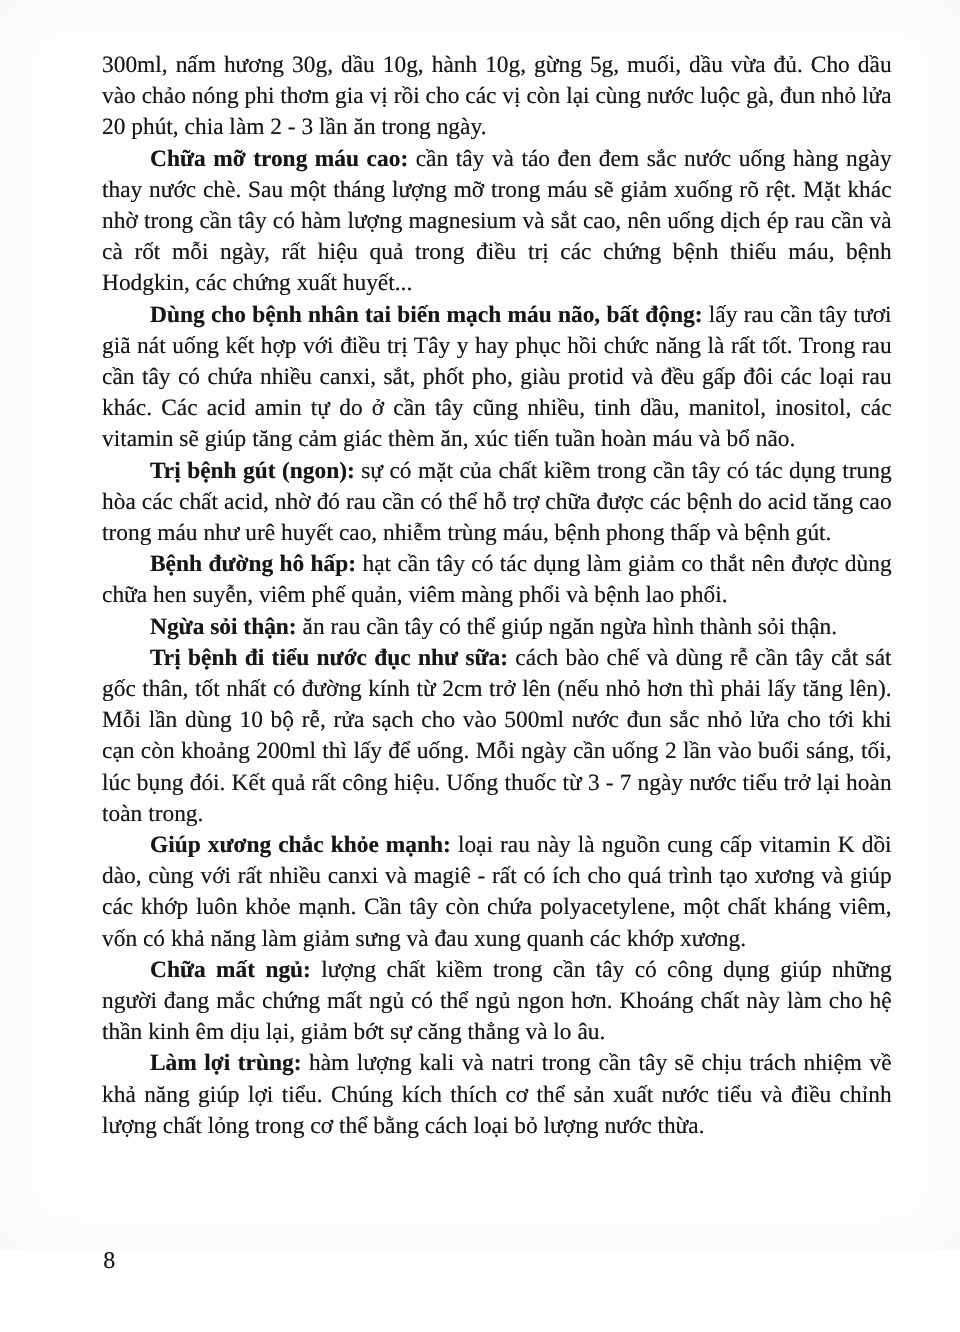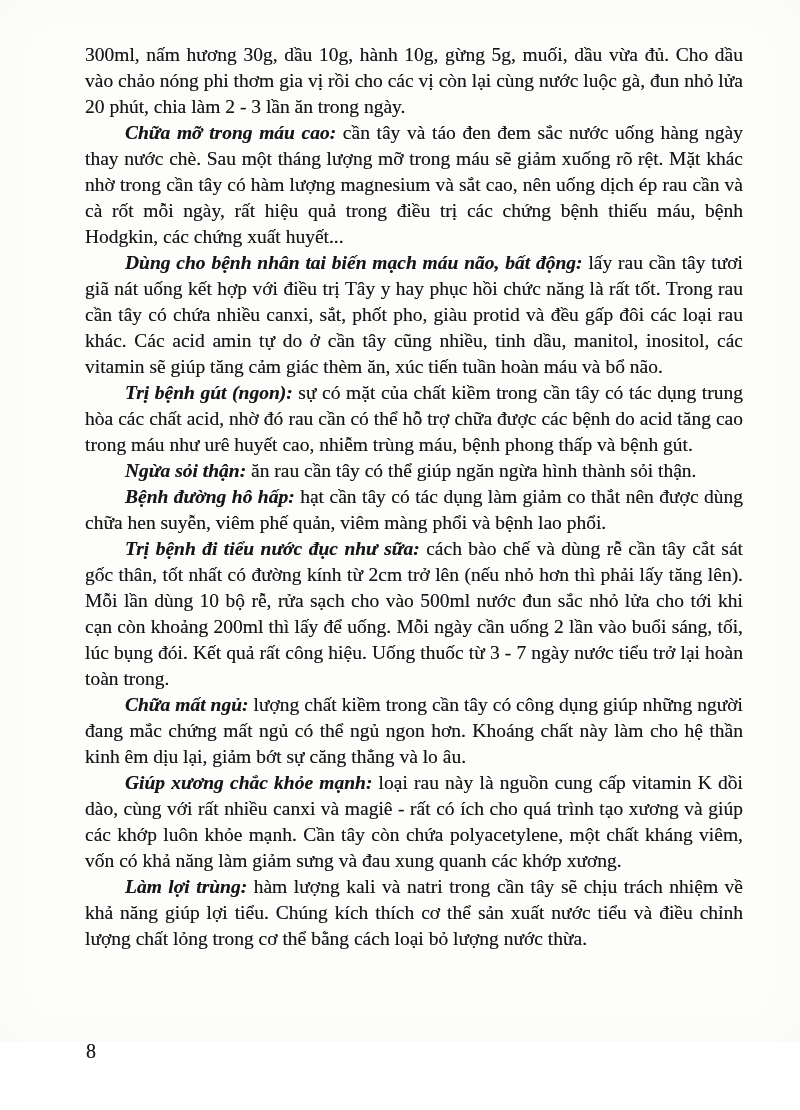--- a/index.html
+++ b/index.html
@@ -36,21 +36,20 @@
     text-align: justify;
     text-indent: 40px;
     
     text-shadow: 0 0 0.4px rgba(20,20,20,0.55);
   }
   .para.continued {
     text-indent: 0;
   }
   .lead {
     font-weight: bold;
-    font-style: italic;
   }
   .page-number {
     position: absolute;
     left: 86px;
     top: 1038px;
     font-size: 20px;
     line-height: 26px;
     text-shadow: 0 0 0.4px rgba(20,20,20,0.55);
   }
 </style>
@@ -62,29 +61,29 @@
   <div class="text-block">
 
     <p class="para continued"><b class="lead"></b> <span>300ml, nấm hương 30g, dầu 10g, hành 10g, gừng 5g, muối, dầu vừa đủ. Cho dầu vào chảo nóng phi thơm gia vị rồi cho các vị còn lại cùng nước luộc gà, đun nhỏ lửa 20 phút, chia làm 2 - 3 lần ăn trong ngày.</span></p>
 
     <p class="para"><b class="lead">Chữa mỡ trong máu cao:</b> <span>cần tây và táo đen đem sắc nước uống hàng ngày thay nước chè. Sau một tháng lượng mỡ trong máu sẽ giảm xuống rõ rệt. Mặt khác nhờ trong cần tây có hàm lượng magnesium và sắt cao, nên uống dịch ép rau cần và cà rốt mỗi ngày, rất hiệu quả trong điều trị các chứng bệnh thiếu máu, bệnh Hodgkin, các chứng xuất huyết...</span></p>
 
     <p class="para"><b class="lead">Dùng cho bệnh nhân tai biến mạch máu não, bất động:</b> <span>lấy rau cần tây tươi giã nát uống kết hợp với điều trị Tây y hay phục hồi chức năng là rất tốt. Trong rau cần tây có chứa nhiều canxi, sắt, phốt pho, giàu protid và đều gấp đôi các loại rau khác. Các acid amin tự do ở cần tây cũng nhiều, tinh dầu, manitol, inositol, các vitamin sẽ giúp tăng cảm giác thèm ăn, xúc tiến tuần hoàn máu và bổ não.</span></p>
 
     <p class="para"><b class="lead">Trị bệnh gút (ngon):</b> <span>sự có mặt của chất kiềm trong cần tây có tác dụng trung hòa các chất acid, nhờ đó rau cần có thể hỗ trợ chữa được các bệnh do acid tăng cao trong máu như urê huyết cao, nhiễm trùng máu, bệnh phong thấp và bệnh gút.</span></p>
 
+    <p class="para"><b class="lead">Bệnh đường hô hấp:</b> <span>hạt cần tây có tác dụng làm giảm co thắt nên được dùng chữa hen suyễn, viêm phế quản, viêm màng phổi và bệnh lao phổi.</span></p>
+
     <p class="para"><b class="lead">Ngừa sỏi thận:</b> <span>ăn rau cần tây có thể giúp ngăn ngừa hình thành sỏi thận.</span></p>
-
-    <p class="para"><b class="lead">Bệnh đường hô hấp:</b> <span>hạt cần tây có tác dụng làm giảm co thắt nên được dùng chữa hen suyễn, viêm phế quản, viêm màng phổi và bệnh lao phổi.</span></p>
 
     <p class="para"><b class="lead">Trị bệnh đi tiểu nước đục như sữa:</b> <span>cách bào chế và dùng rễ cần tây cắt sát gốc thân, tốt nhất có đường kính từ 2cm trở lên (nếu nhỏ hơn thì phải lấy tăng lên). Mỗi lần dùng 10 bộ rễ, rửa sạch cho vào 500ml nước đun sắc nhỏ lửa cho tới khi cạn còn khoảng 200ml thì lấy để uống. Mỗi ngày cần uống 2 lần vào buổi sáng, tối, lúc bụng đói. Kết quả rất công hiệu. Uống thuốc từ 3 - 7 ngày nước tiểu trở lại hoàn toàn trong.</span></p>
 
+    <p class="para"><b class="lead">Giúp xương chắc khỏe mạnh:</b> <span>loại rau này là nguồn cung cấp vitamin K dồi dào, cùng với rất nhiều canxi và magiê - rất có ích cho quá trình tạo xương và giúp các khớp luôn khỏe mạnh. Cần tây còn chứa polyacetylene, một chất kháng viêm, vốn có khả năng làm giảm sưng và đau xung quanh các khớp xương.</span></p>
+
     <p class="para"><b class="lead">Chữa mất ngủ:</b> <span>lượng chất kiềm trong cần tây có công dụng giúp những người đang mắc chứng mất ngủ có thể ngủ ngon hơn. Khoáng chất này làm cho hệ thần kinh êm dịu lại, giảm bớt sự căng thẳng và lo âu.</span></p>
-
-    <p class="para"><b class="lead">Giúp xương chắc khỏe mạnh:</b> <span>loại rau này là nguồn cung cấp vitamin K dồi dào, cùng với rất nhiều canxi và magiê - rất có ích cho quá trình tạo xương và giúp các khớp luôn khỏe mạnh. Cần tây còn chứa polyacetylene, một chất kháng viêm, vốn có khả năng làm giảm sưng và đau xung quanh các khớp xương.</span></p>
 
     <p class="para"><b class="lead">Làm lợi trùng:</b> <span>hàm lượng kali và natri trong cần tây sẽ chịu trách nhiệm về khả năng giúp lợi tiểu. Chúng kích thích cơ thể sản xuất nước tiểu và điều chỉnh lượng chất lỏng trong cơ thể bằng cách loại bỏ lượng nước thừa.</span></p>
 
   </div>
 
   <div class="page-number">8</div>
 
 </div>
 
 </body></html>

